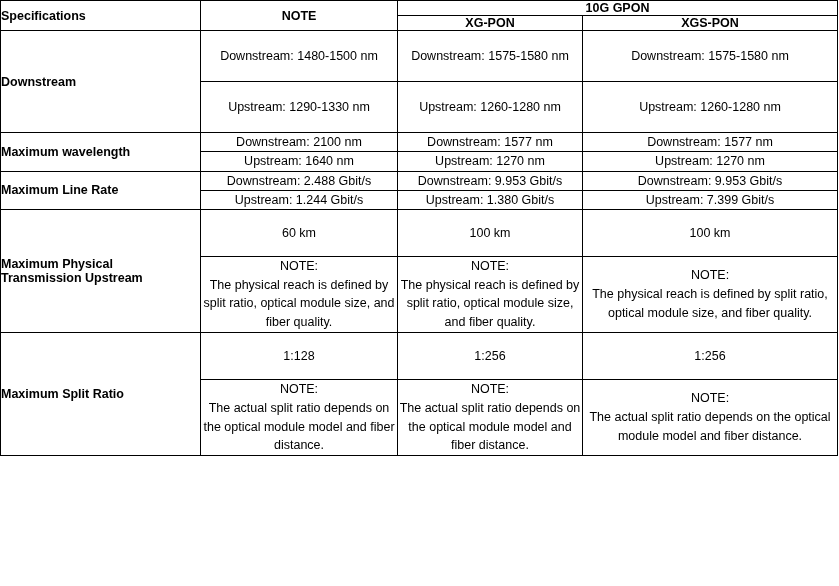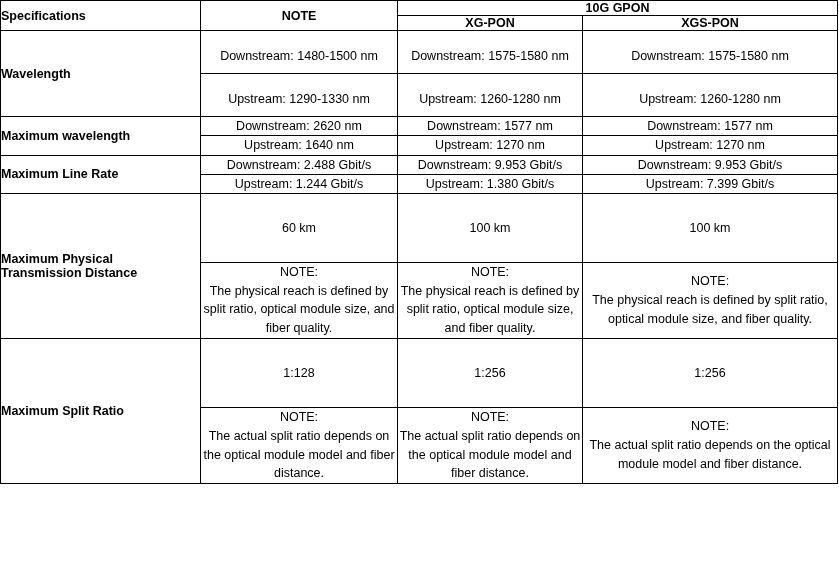--- a/index.html
+++ b/index.html
@@ -48,29 +48,29 @@
     text-align: left;
     padding: 6px 6px 6px 6px;
   }
   .cell-val {
     font-size: 12.5px;
     text-align: center;
     padding: 11px 8px;
     line-height: 1.45;
   }
   .cell-val.small-pad {
-    padding: 25px 8px;
+    padding: 14px 8px;
   }
   .cell-note {
     font-size: 12.5px;
     text-align: center;
     padding: 9px 10px;
     line-height: 1.5;
   }
-  .row-wave td.cell-val { padding-top: 16px; padding-bottom: 8px; }
+  .row-wave td.cell-val { padding-top: 16px; padding-bottom: 16px; }
 </style>
 </head>
 <body>
 
 <table class="spec-table">
   <colgroup>
     <col class="c-spec">
     <col class="c-gpon">
     <col class="c-xgpon">
     <col class="c-xgspon">
@@ -81,34 +81,34 @@
       <td rowspan="2" class="cell-head">Specifications</td>
       <td rowspan="2" class="cell-head-center">NOTE</td>
       <td colspan="2" class="cell-head-center">10G GPON</td>
     </tr>
     <tr>
       <td class="cell-head-center">XG-PON</td>
       <td class="cell-head-center">XGS-PON</td>
     </tr>
 
     <tr class="row-wave">
-      <td rowspan="2" class="cell-rowhead">Wavelength</td>
+      <td rowspan="2" class="cell-rowhead">Downstream</td>
       <td class="cell-val">Downstream: 1480-1500 nm</td>
       <td class="cell-val">Downstream: 1575-1580 nm</td>
       <td class="cell-val">Downstream: 1575-1580 nm</td>
     </tr>
     <tr class="row-wave">
       <td class="cell-val">Upstream: 1290-1330 nm</td>
       <td class="cell-val">Upstream: 1260-1280 nm</td>
       <td class="cell-val">Upstream: 1260-1280 nm</td>
     </tr>
 
     <tr>
       <td rowspan="2" class="cell-rowhead">Maximum wavelength</td>
-      <td class="cell-val">Downstream: 2620 nm</td>
+      <td class="cell-val">Downstream: 2100 nm</td>
       <td class="cell-val">Downstream: 1577 nm</td>
       <td class="cell-val">Downstream: 1577 nm</td>
     </tr>
     <tr>
       <td class="cell-val">Upstream: 1640 nm</td>
       <td class="cell-val">Upstream: 1270 nm</td>
       <td class="cell-val">Upstream: 1270 nm</td>
     </tr>
 
     <tr>
@@ -119,21 +119,21 @@
     </tr>
     <tr>
       <td class="cell-val">Upstream: 1.244 Gbit/s</td>
       <td class="cell-val">Upstream: 1.380 Gbit/s</td>
       <td class="cell-val">Upstream: 7.399 Gbit/s</td>
     </tr>
 
     <tr>
       <td rowspan="2" class="cell-rowhead">
         <div>Maximum Physical</div>
-        <div>Transmission Distance</div>
+        <div>Transmission Upstream</div>
       </td>
       <td class="cell-val small-pad">60 km</td>
       <td class="cell-val small-pad">100 km</td>
       <td class="cell-val small-pad">100 km</td>
     </tr>
     <tr>
       <td class="cell-note">
         <div>NOTE:</div>
         <div>The physical reach is defined by split ratio, optical module size, and fiber quality.</div>
       </td>

